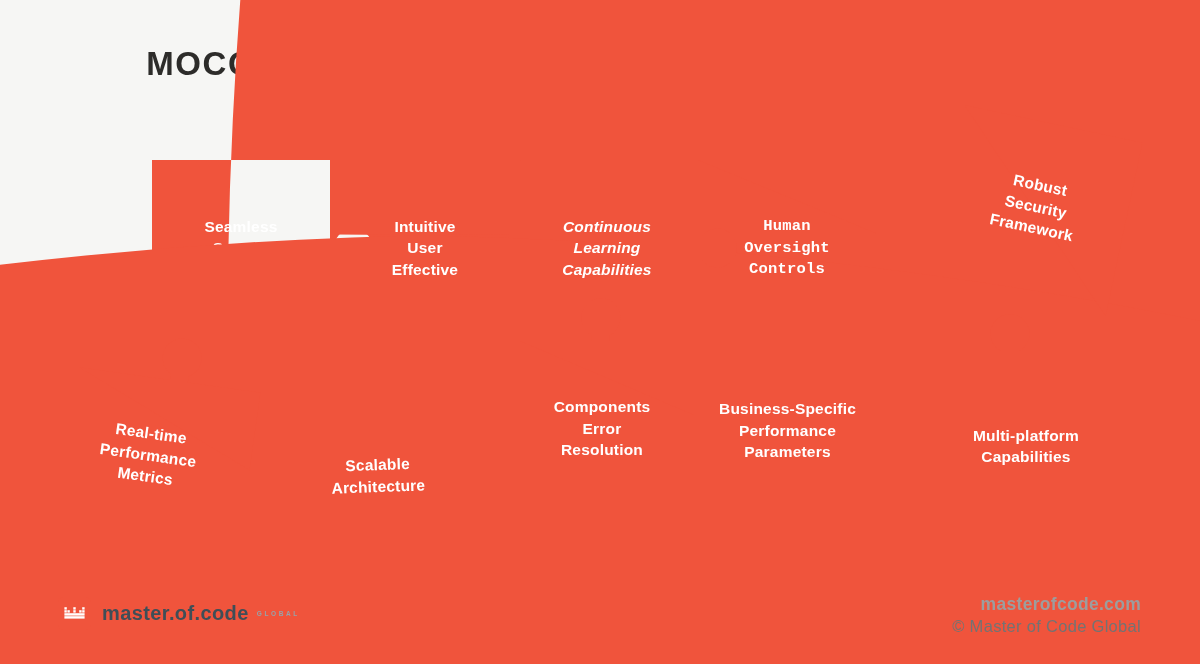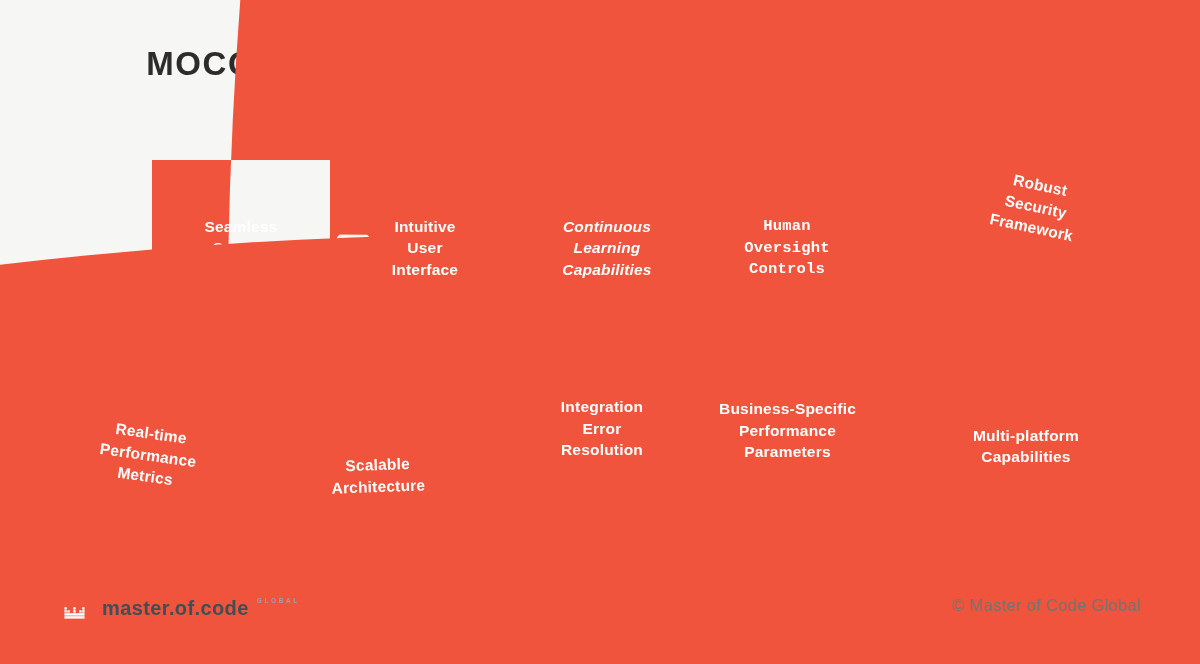--- a/index.html
+++ b/index.html
@@ -13,21 +13,21 @@
     text-align:center;font-weight:800;font-size:33px;line-height:43px;
     color:#2d2c2a;letter-spacing:1.6px;
   }
   .piece{position:absolute}
   .piece svg{position:absolute;left:-46px;top:-46px;overflow:visible;display:block}
   .piece .label{
     position:absolute;inset:0;display:flex;align-items:center;justify-content:center;
     text-align:center;color:#ffffff;font-weight:700;font-size:15.5px;line-height:1.38;
     letter-spacing:.2px;white-space:pre-line;
   }
-  .brand{position:absolute;left:58px;top:597px;display:flex;align-items:flex-start}
+  .brand{position:absolute;left:58px;top:597px;display:flex;align-items:center}
   .brand-icon{width:33px;height:33px;display:block}
   .brand-name{margin-left:11px;font-size:20px;font-weight:700;color:#3f4e57;letter-spacing:.4px}
   .brand-global{margin-left:8px;font-size:6.5px;font-weight:700;letter-spacing:2.6px;color:#95a3ab}
   .site{position:absolute;right:59px;top:594px;text-align:right}
   .site-url{font-size:17.5px;font-weight:700;color:#9d9d9d;letter-spacing:.3px}
   .site-copy{font-size:16.5px;color:#737373;margin-top:2px;letter-spacing:.3px}
 </style>
 </head>
 <body>
 
@@ -44,21 +44,21 @@
       <div class="label">Seamless
 System
 Integration</div>
     </div>
     <div class="piece" style="left: 336px; top: 160px; width: 178px; height: 176px;">
       <svg width="270" height="268" viewBox="-46 -46 270 268">
         <path d="M 0 0 L 178 0 L 178 74.50 A 22.5 22.5 0 1 0 178 8813.50 L 178 176 L 96.22 176 L 96.22 182.00 A 19.5 19.5 0 1 1 78.22 182.00 L 78.22 176 L 0 176 L 0 8813.50 A 22.5 22.5 0 1 0 0 74.50 L 0 0 Z" fill="#f0543c"></path>
       </svg>
       <div class="label">Intuitive
 User
-Interface</div>
+Effective</div>
     </div>
     <div class="piece" style="left: 520px; top: 160px; width: 174px; height: 176px; font-style: italic;">
       <svg width="266" height="268" viewBox="-46 -46 266 268">
         <path d="M 0 0 L 174 0 L 174 79.00 L 180.00 79.00 A 19.5 19.5 0 1 1 180.00 97.00 L 174 97.00 L 174 176 L NaN 176 A 22.5 22.5 0 1 0 67.41 176 L 0 176 L 0 97.00 L -6 97.00 A 19.5 19.5 0 1 1 -6 79.00 L 0 79.00 L 0 0 Z" fill="#f0543c"></path>
       </svg>
       <div class="label">Continuous
 Learning
 Capabilities</div>
     </div>
     <div class="piece" style="left: 698px; top: 160px; width: 178px; height: 177px; font-family: Liberation Mono, monospace;">
@@ -89,21 +89,21 @@
       <svg width="278" height="265" viewBox="-46 -46 278 265">
         <path d="M 0 0 L 72.06 0 A 22.5 22.5 0 1 0 NaN 0 L 186 0 L 186 68.85 L 192.00 68.85 A 19.5 19.5 0 1 1 192.00 86.85 L 186 86.85 L 186 173 L 0 173 L 0 95.50 L -6 95.50 A 19.5 19.5 0 1 1 -6 77.50 L 0 77.50 L 0 0 Z" fill="#f0543c"></path>
       </svg>
       <div class="label">Scalable
 Architecture</div>
     </div>
     <div class="piece" style="left: 520px; top: 341px; width: 174px; height: 175px;">
       <svg width="266" height="267" viewBox="-46 -46 266 267">
         <path d="M 0 0 L 71.91 0 L 71.91 -6 A 19.5 19.5 0 1 1 89.91 -6 L 89.91 0 L 174 0 L 174 74.00 A 22.5 22.5 0 1 0 174 NaN L 174 175 L 0 175 L 0 NaN A 22.5 22.5 0 1 0 0 72.25 L 0 0 Z" fill="#f0543c"></path>
       </svg>
-      <div class="label" style="transform: translate(-5px, 0px);">Integration
+      <div class="label" style="transform: translate(-5px, 0px);">Components
 Error
 Resolution</div>
     </div>
     <div class="piece" style="left: 700px; top: 343px; width: 175px; height: 175px;">
       <svg width="267" height="267" viewBox="-46 -46 267 267">
         <path d="M 0 0 L 66.13 0 A 22.5 22.5 0 1 0 NaN 0 L 175 0 L 175 75.00 L 181.00 75.00 A 19.5 19.5 0 1 1 181.00 93.00 L 175 93.00 L 175 175 L 0 175 L 0 93.88 L -6 93.88 A 19.5 19.5 0 1 1 -6 75.88 L 0 75.88 L 0 0 Z" fill="#f0543c"></path>
       </svg>
       <div class="label">Business-Specific
 Performance
 Parameters</div>
@@ -131,14 +131,15 @@
       <rect x="24.2" y="13.2" width="2.4" height="2.4"></rect>
       <rect x="6.4" y="16.2" width="20.2" height="2.4"></rect>
       <rect x="6.4" y="19.2" width="20.2" height="2.4"></rect>
     </g>
   </svg>
   <span class="brand-name">master.of.code</span>
   <span class="brand-global">GLOBAL</span>
 </div>
 
 <div class="site">
+  <div class="site-url">masterofcode.com</div>
   <div class="site-copy">© Master of Code Global</div>
 </div>
 
 </body></html>

